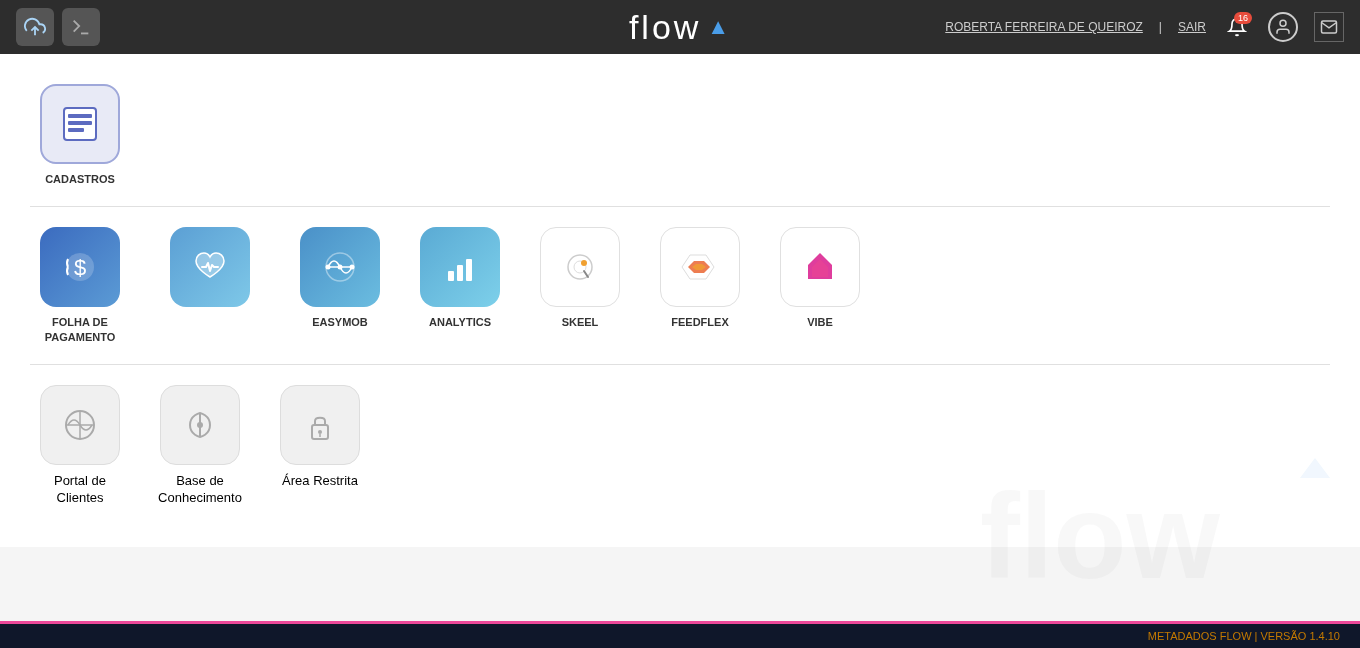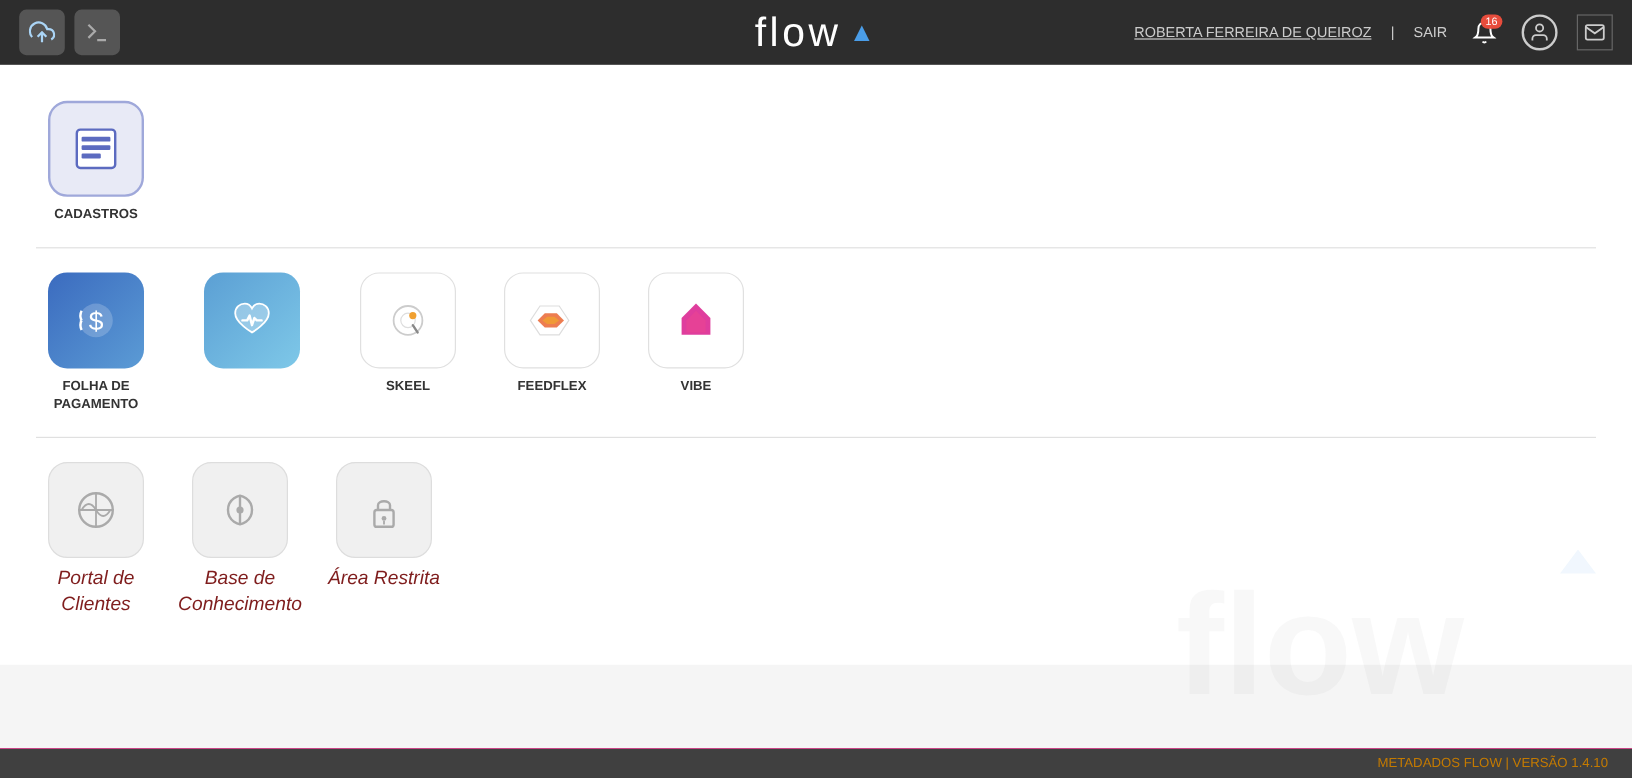--- a/index.html
+++ b/index.html
@@ -55,20 +55,21 @@
       text-decoration: underline;
       cursor: pointer;
     }
     .header-separator {
       color: #ccc;
       font-size: 12px;
     }
     .header-sair {
       color: #ccc;
       font-size: 12px;
+      text-decoration: underline;
       cursor: pointer;
     }
     .header-bell {
       position: relative;
       width: 30px;
       height: 30px;
       display: flex;
       align-items: center;
       justify-content: center;
       cursor: pointer;
@@ -186,29 +187,29 @@
     .icon-vibe { background: #fff; border: 1px solid #e0e0e0; }
 
     
     .section-portal {
       padding: 20px 0;
     }
     .icon-portal { background: #f0f0f0; border: 1px solid #ddd; }
     .icon-base { background: #f0f0f0; border: 1px solid #ddd; }
     .icon-restrita { background: #f0f0f0; border: 1px solid #ddd; }
 
-    .portal-label { color: #7f1d1d; font-weight: normal; text-transform: none; font-size: 16px; font-style: italic; }
+    .portal-label { color: #000000; font-weight: normal; text-transform: none; font-size: 13px; }
 
     
     .footer {
       position: fixed;
       bottom: 0;
       width: 1360px;
-      background: #404040;
-      border-top: 1px solid #ec4899;
+      background: #0f172a;
+      border-top: 3px solid #ec4899;
       padding: 6px 20px;
       text-align: right;
       font-size: 11px;
       color: #c47a00;
     }
 
     
     .watermark {
       position: fixed;
       bottom: 30px;
@@ -315,21 +316,44 @@
 
       <div class="app-item" style="width:120px;">
         <div class="app-icon-wrap icon-saude">
           <svg width="44" height="44" viewBox="0 0 44 44" fill="none">
             <path d="M22 32 C22 32 8 24 8 16 C8 11 12 8 16 8 C19 8 21 10 22 12 C23 10 25 8 28 8 C32 8 36 11 36 16 C36 24 22 32 22 32Z" fill="rgba(255,255,255,0.3)" stroke="white" stroke-width="1.5"></path>
             <polyline points="14,22 18,22 20,18 22,26 24,20 26,22 30,22" stroke="white" stroke-width="2" fill="none" stroke-linecap="round" stroke-linejoin="round"></polyline>
           </svg>
         </div>
       </div>
 
-
+      <div class="app-item">
+        <div class="app-icon-wrap icon-easymob">
+          <svg width="44" height="44" viewBox="0 0 44 44" fill="none">
+            <circle cx="22" cy="22" r="14" stroke="rgba(255,255,255,0.4)" stroke-width="1.5" fill="none"></circle>
+            <line x1="10" y1="22" x2="34" y2="22" stroke="white" stroke-width="1.5"></line>
+            <path d="M10 22 Q16 10 22 22 Q28 34 34 22" stroke="white" stroke-width="1.5" fill="none"></path>
+            <circle cx="10" cy="22" r="2.5" fill="white"></circle>
+            <circle cx="22" cy="22" r="2.5" fill="white"></circle>
+            <circle cx="34" cy="22" r="2.5" fill="white"></circle>
+          </svg>
+        </div>
+        <span class="app-label">EASYMOB</span>
+      </div>
+
+      <div class="app-item">
+        <div class="app-icon-wrap icon-analytics">
+          <svg width="44" height="44" viewBox="0 0 44 44" fill="none">
+            <rect x="10" y="26" width="6" height="10" rx="1" fill="white"></rect>
+            <rect x="19" y="20" width="6" height="16" rx="1" fill="white"></rect>
+            <rect x="28" y="14" width="6" height="22" rx="1" fill="white"></rect>
+          </svg>
+        </div>
+        <span class="app-label">ANALYTICS</span>
+      </div>
 
       <div class="app-item">
         <div class="app-icon-wrap icon-skeel">
           <svg width="44" height="44" viewBox="0 0 44 44" fill="none">
             <circle cx="22" cy="22" r="12" stroke="#ccc" stroke-width="1.5" fill="none"></circle>
             <circle cx="22" cy="22" r="6" fill="none" stroke="#ddd" stroke-width="1"></circle>
             <circle cx="26" cy="18" r="3" fill="#f0a030"></circle>
             <line x1="26" y1="26" x2="30" y2="32" stroke="#888" stroke-width="2" stroke-linecap="round"></line>
           </svg>
         </div>

